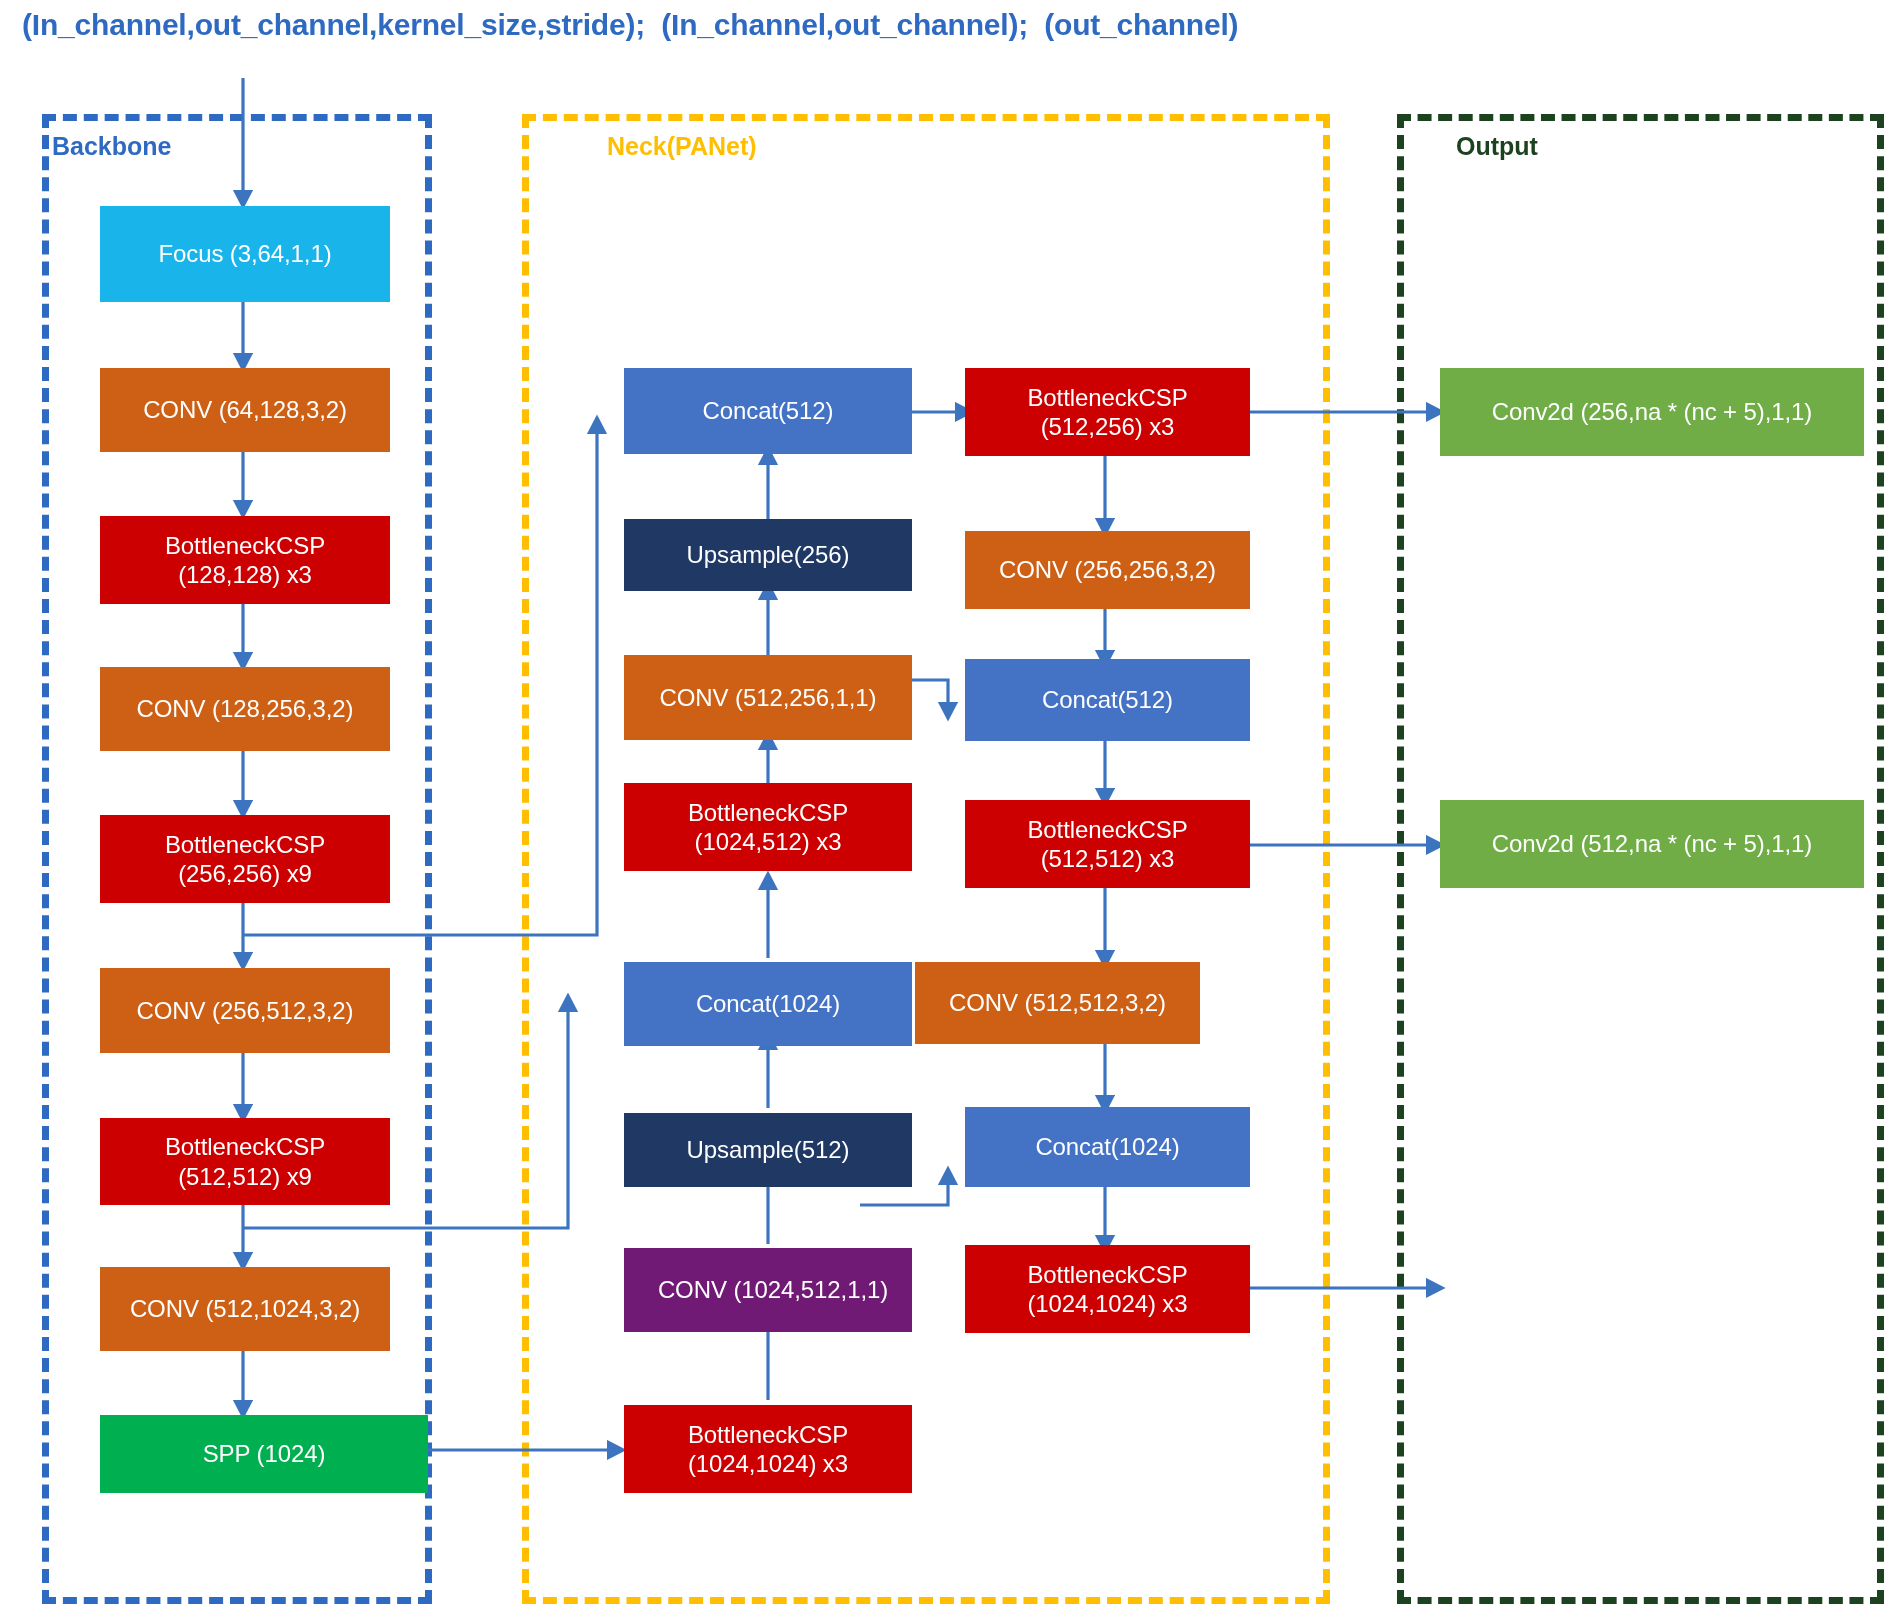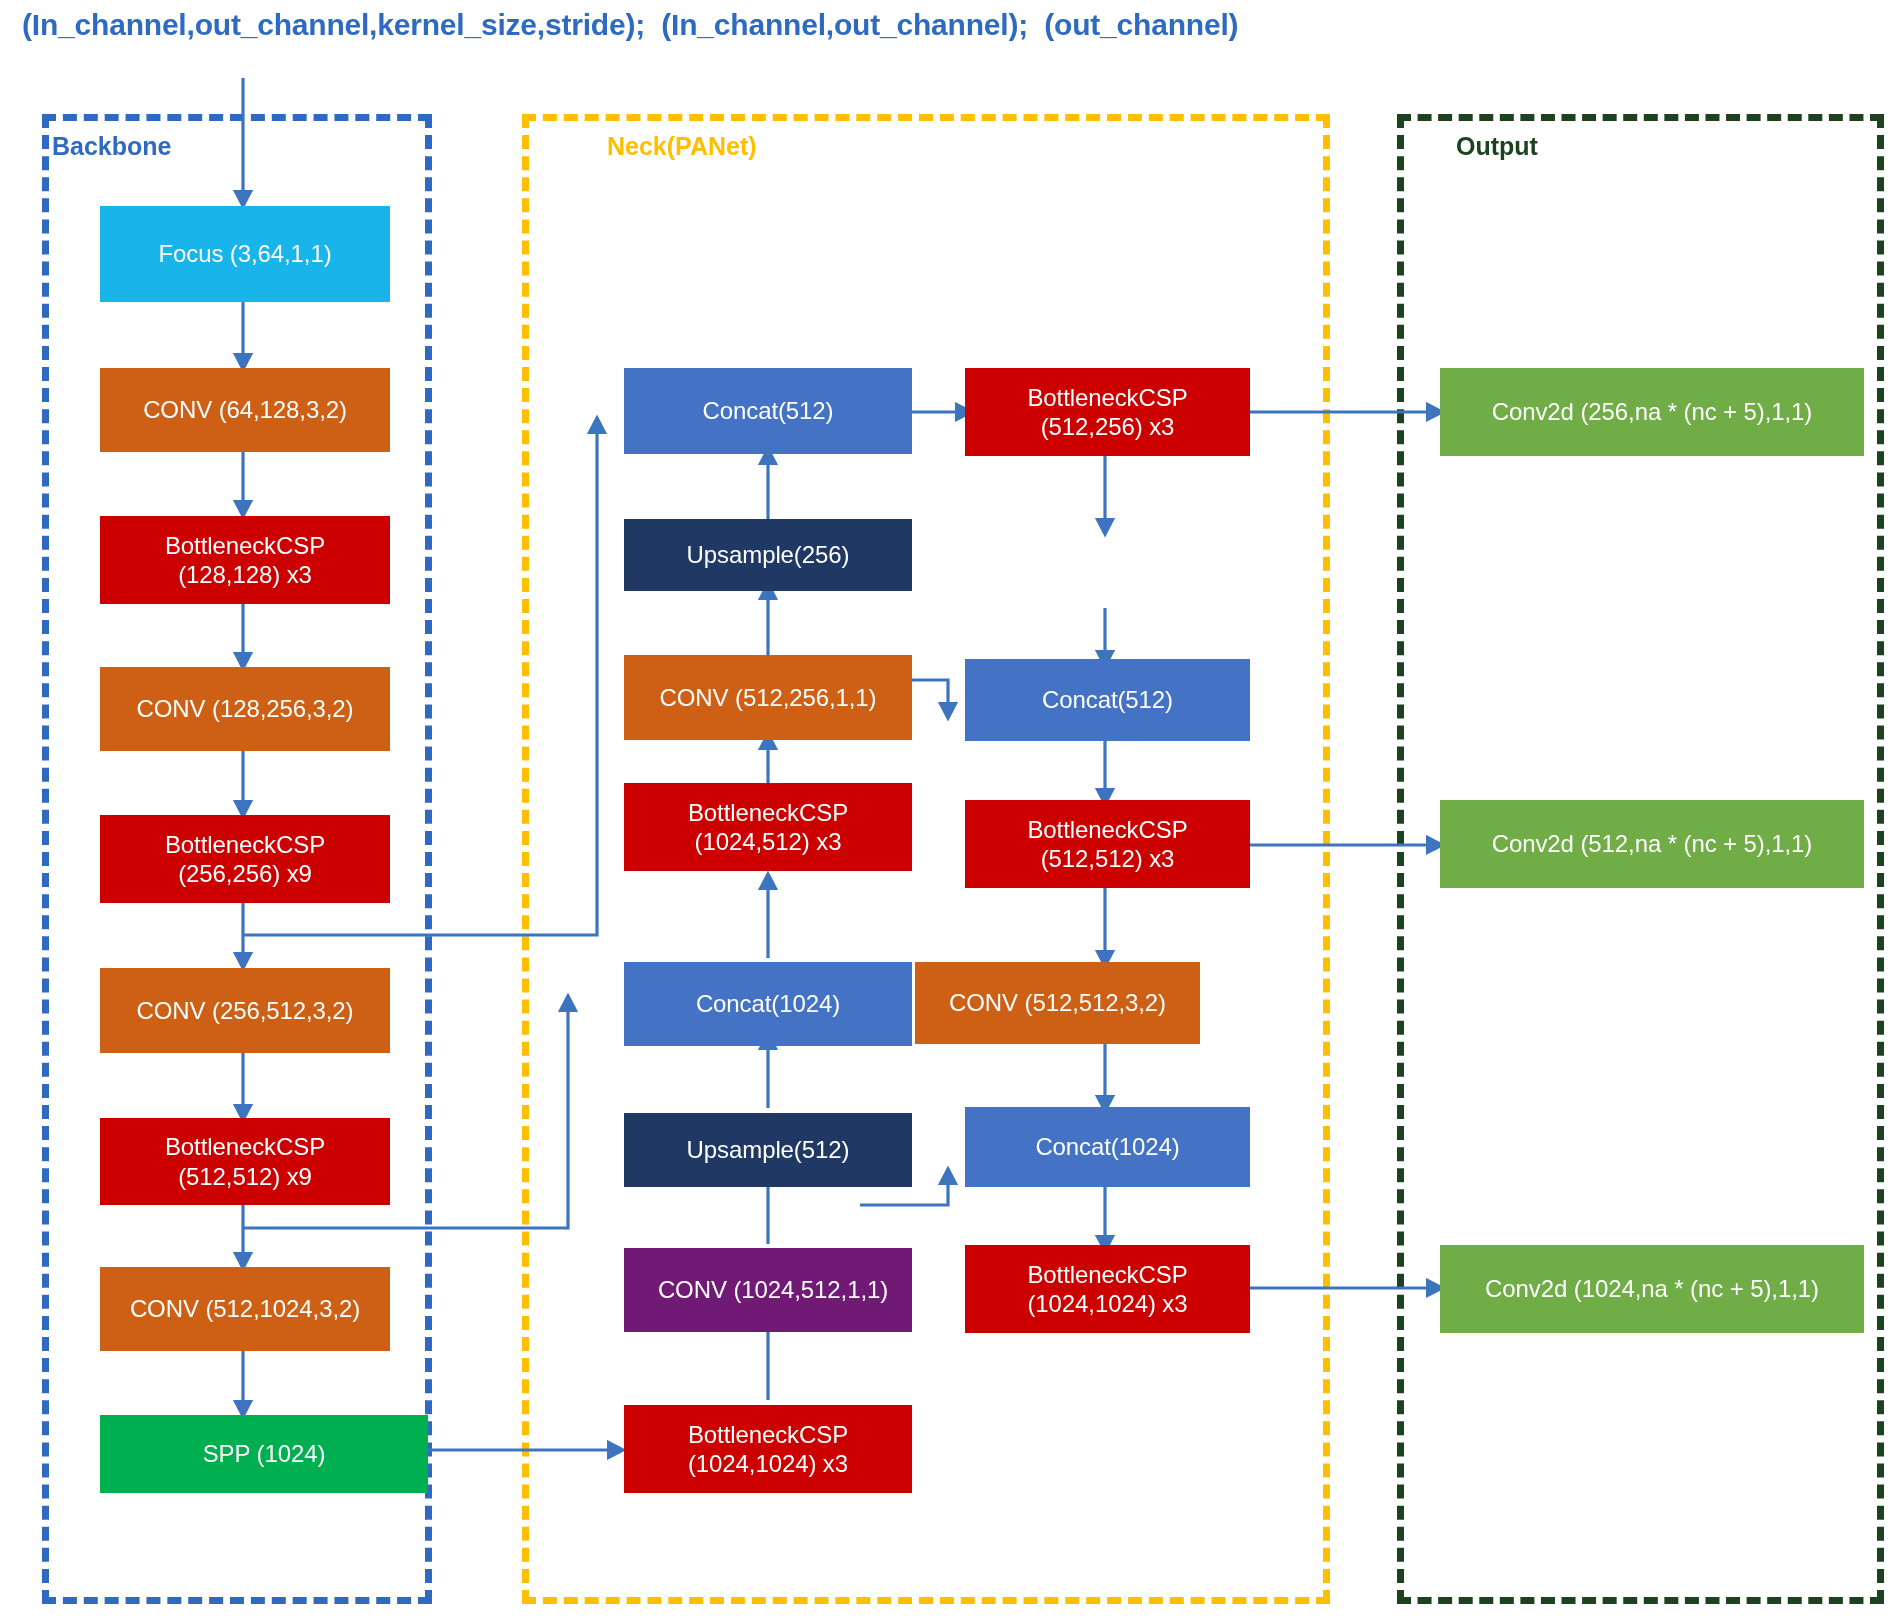--- a/index.html
+++ b/index.html
@@ -161,25 +161,25 @@
   <div class="node" style="left:624px; top:783px; width:288px; height:88px; background:#cc0000;">BottleneckCSP
 (1024,512) x3</div>
   <div class="node" style="left:624px; top:962px; width:288px; height:84px; background:#4472c4;">Concat(1024)</div>
   <div class="node" style="left:624px; top:1113px; width:288px; height:74px; background:#1f3864;">Upsample(512)</div>
   <div class="node" style="left:624px; top:1248px; width:288px; height:84px; background:#701a75;padding-left:14px;">CONV (1024,512,1,1)</div>
   <div class="node" style="left:624px; top:1405px; width:288px; height:88px; background:#cc0000;">BottleneckCSP
 (1024,1024) x3</div>
 
   <div class="node" style="left:965px; top:368px; width:285px; height:88px; background:#cc0000;">BottleneckCSP
 (512,256) x3</div>
+  <div class="node" style="left:965px; top:531px; width:285px; height:78px; background:#ce6015;">CONV (256,256,3,2)</div>
   <div class="node" style="left:965px; top:659px; width:285px; height:82px; background:#4472c4;">Concat(512)</div>
   <div class="node" style="left:965px; top:800px; width:285px; height:88px; background:#cc0000;">BottleneckCSP
 (512,512) x3</div>
   <div class="node" style="left:915px; top:962px; width:285px; height:82px; background:#ce6015;">CONV (512,512,3,2)</div>
   <div class="node" style="left:965px; top:1107px; width:285px; height:80px; background:#4472c4;">Concat(1024)</div>
   <div class="node" style="left:965px; top:1245px; width:285px; height:88px; background:#cc0000;">BottleneckCSP
 (1024,1024) x3</div>
 
   <div class="node" style="left:1440px; top:368px; width:424px; height:88px; background:#70ad47;">Conv2d (256,na * (nc + 5),1,1)</div>
   <div class="node" style="left:1440px; top:800px; width:424px; height:88px; background:#70ad47;">Conv2d (512,na * (nc + 5),1,1)</div>
-  <div class="node" style="left:1440px; top:1245px; width:424px; height:88px; background:#70ad47;">Conv2d (1024,na * (nc + 5),1,1)</div>
 
 </div>
 
 </body></html>

